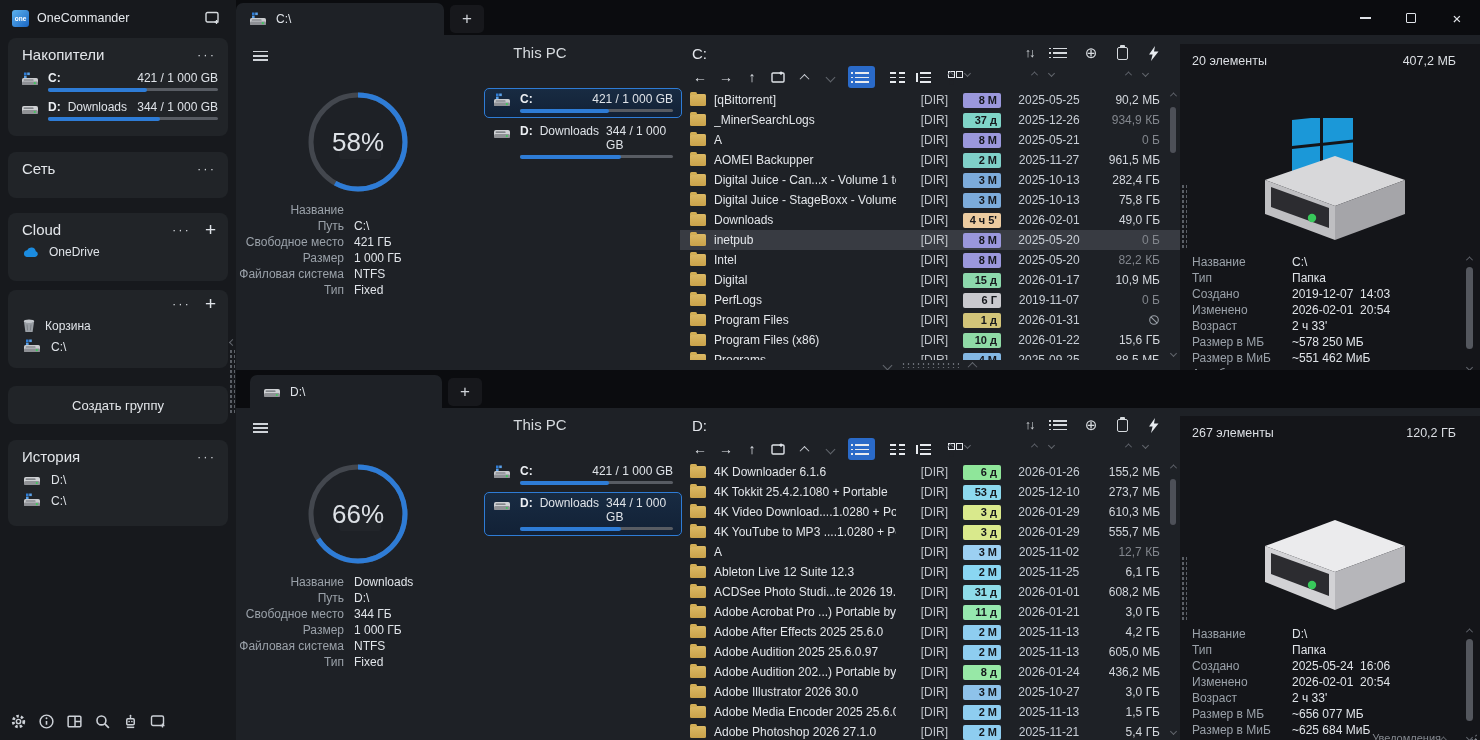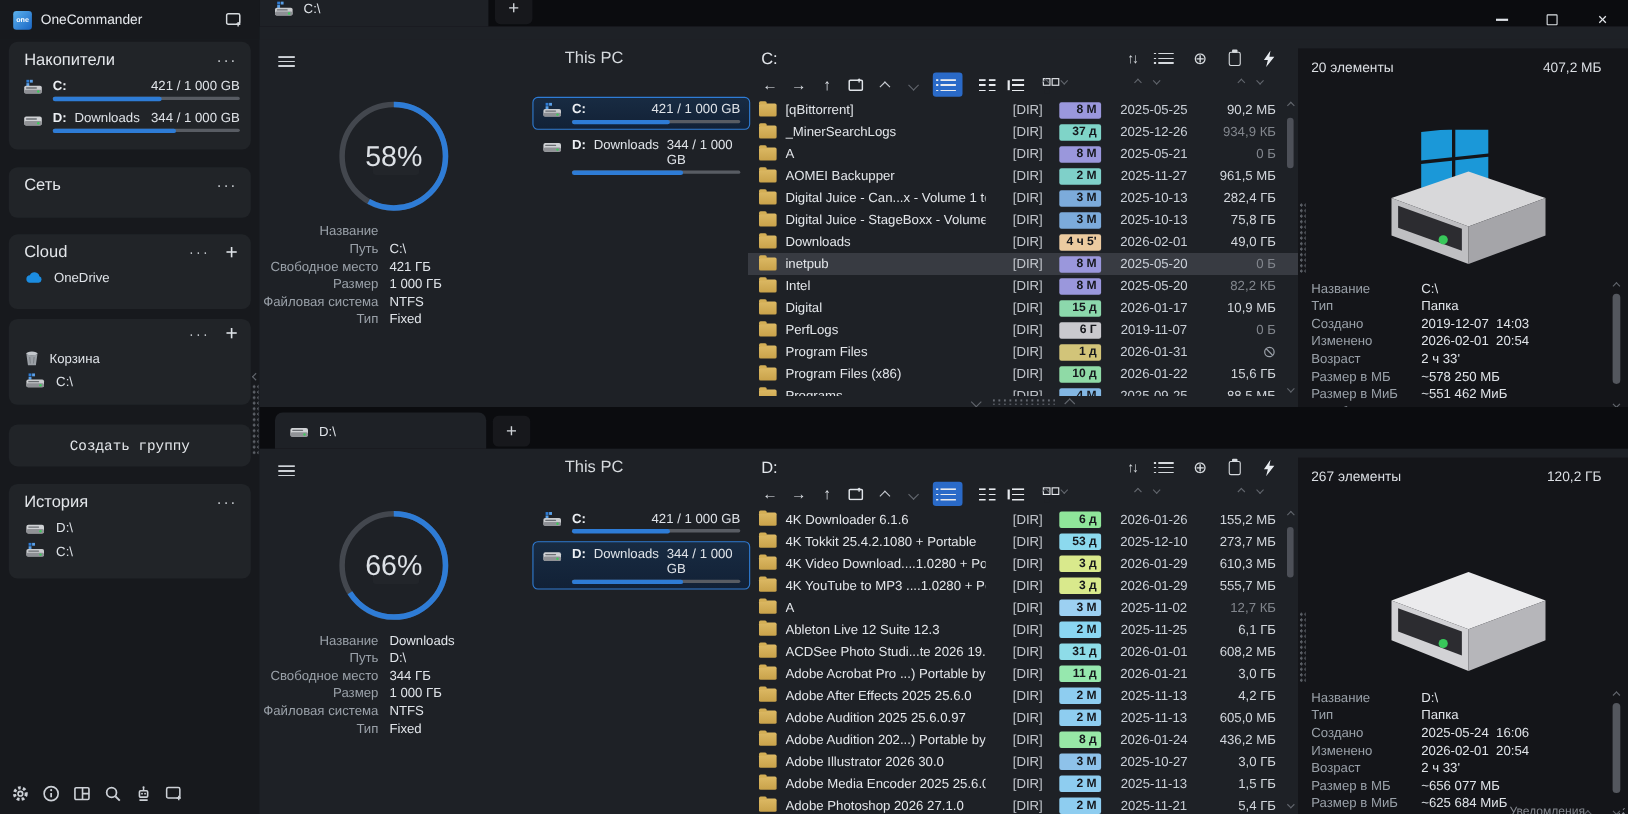--- a/index.html
+++ b/index.html
@@ -12,21 +12,21 @@
     --text:#e2e5ea;
     --dim:#9aa1a9;
     --date:#c9cfd7;
     --dirc:#c3c7cd;
   }
   *{box-sizing:border-box;margin:0;padding:0;font-family:"Liberation Sans",sans-serif;}
   html,body{background:#000;}
   .window{position:relative;width:1480px;height:740px;background:var(--pane);overflow:hidden;color:var(--text);}
 
   
-  .titlebar{position:absolute;left:0;top:0;width:1480px;height:24px;display:flex;background:var(--bg0);}
+  .titlebar{position:absolute;left:0;top:0;width:1480px;height:35px;display:flex;background:var(--bg0);}
   .tb-left{width:236px;height:36px;background:var(--side);display:flex;align-items:center;padding:0 12px;gap:8px;}
   .app-logo{width:17px;height:17px;border-radius:3px;background:linear-gradient(135deg,#5cb2ee,#1a66c4);
     display:flex;align-items:center;justify-content:center;color:#fff;font-size:6.5px;font-weight:700;}
   .app-title{font-size:12.5px;color:#e6e9ed;flex:1;}
   .tabstrip{flex:1;display:flex;align-items:flex-end;}
   .tab{height:32px;width:208px;margin-top:4px;background:var(--pane);border-radius:7px 7px 0 0;
     display:flex;align-items:center;gap:8px;padding:0 12px;font-size:12px;color:#dfe3e8;}
   .tab-plus{width:34px;height:28px;margin:0 0 2px 6px;border:none;background:#17181c;border-radius:5px;
     color:#cfd3d8;font-size:17px;line-height:26px;cursor:pointer;}
   .win-controls{display:flex;}
@@ -36,21 +36,21 @@
   .wc.close{color:#e6e9ed;font-size:15px;}
 
   
   .sidebar{position:absolute;left:0;top:36px;width:236px;height:704px;background:var(--side);}
   .card{position:absolute;left:8px;width:220px;background:var(--card);border-radius:8px;}
   .card-head{display:flex;align-items:center;padding:8px 12px 4px 14px;}
   .card-title{font-size:15px;color:#e3e6ea;flex:1;}
   .dots{color:#cfd3d8;font-size:13px;letter-spacing:2px;margin-left:auto;background:none;border:none;cursor:pointer;}
   .plusbtn{background:none;border:none;color:#dfe3e8;font-size:19px;margin-left:14px;cursor:pointer;line-height:14px;}
   .side-item{display:flex;align-items:center;gap:9px;padding:3px 12px 3px 14px;font-size:12px;color:#dfe3e8;cursor:pointer;}
-  .center-btn{display:flex;align-items:center;justify-content:center;height:38px;font-size:13px;color:#e3e6ea;cursor:pointer;font-family:Liberation Mono, monospace;}
+  .center-btn{display:flex;align-items:center;justify-content:center;height:38px;font-size:13px;color:#e3e6ea;cursor:pointer;}
   
   .drive-item{display:flex;gap:8px;align-items:flex-start;padding:4px 10px 5px 12px;border-radius:5px;cursor:pointer;}
   .drive-item .ic{margin-top:1px;}
   .drive-body{flex:1;}
   .drive-line{display:flex;gap:7px;font-size:12px;align-items:baseline;}
   .d-label{font-weight:700;color:#eceff3;}
   .d-sub{color:#dfe3e8;}
   .d-val{margin-left:auto;color:#dfe3e8;}
   .bar{position:relative;height:3px;margin-top:3px;background:#585c63;border-radius:2px;}
   .bar-fill{position:absolute;left:0;top:-0.5px;height:4px;background:var(--accent);border-radius:2px;}

